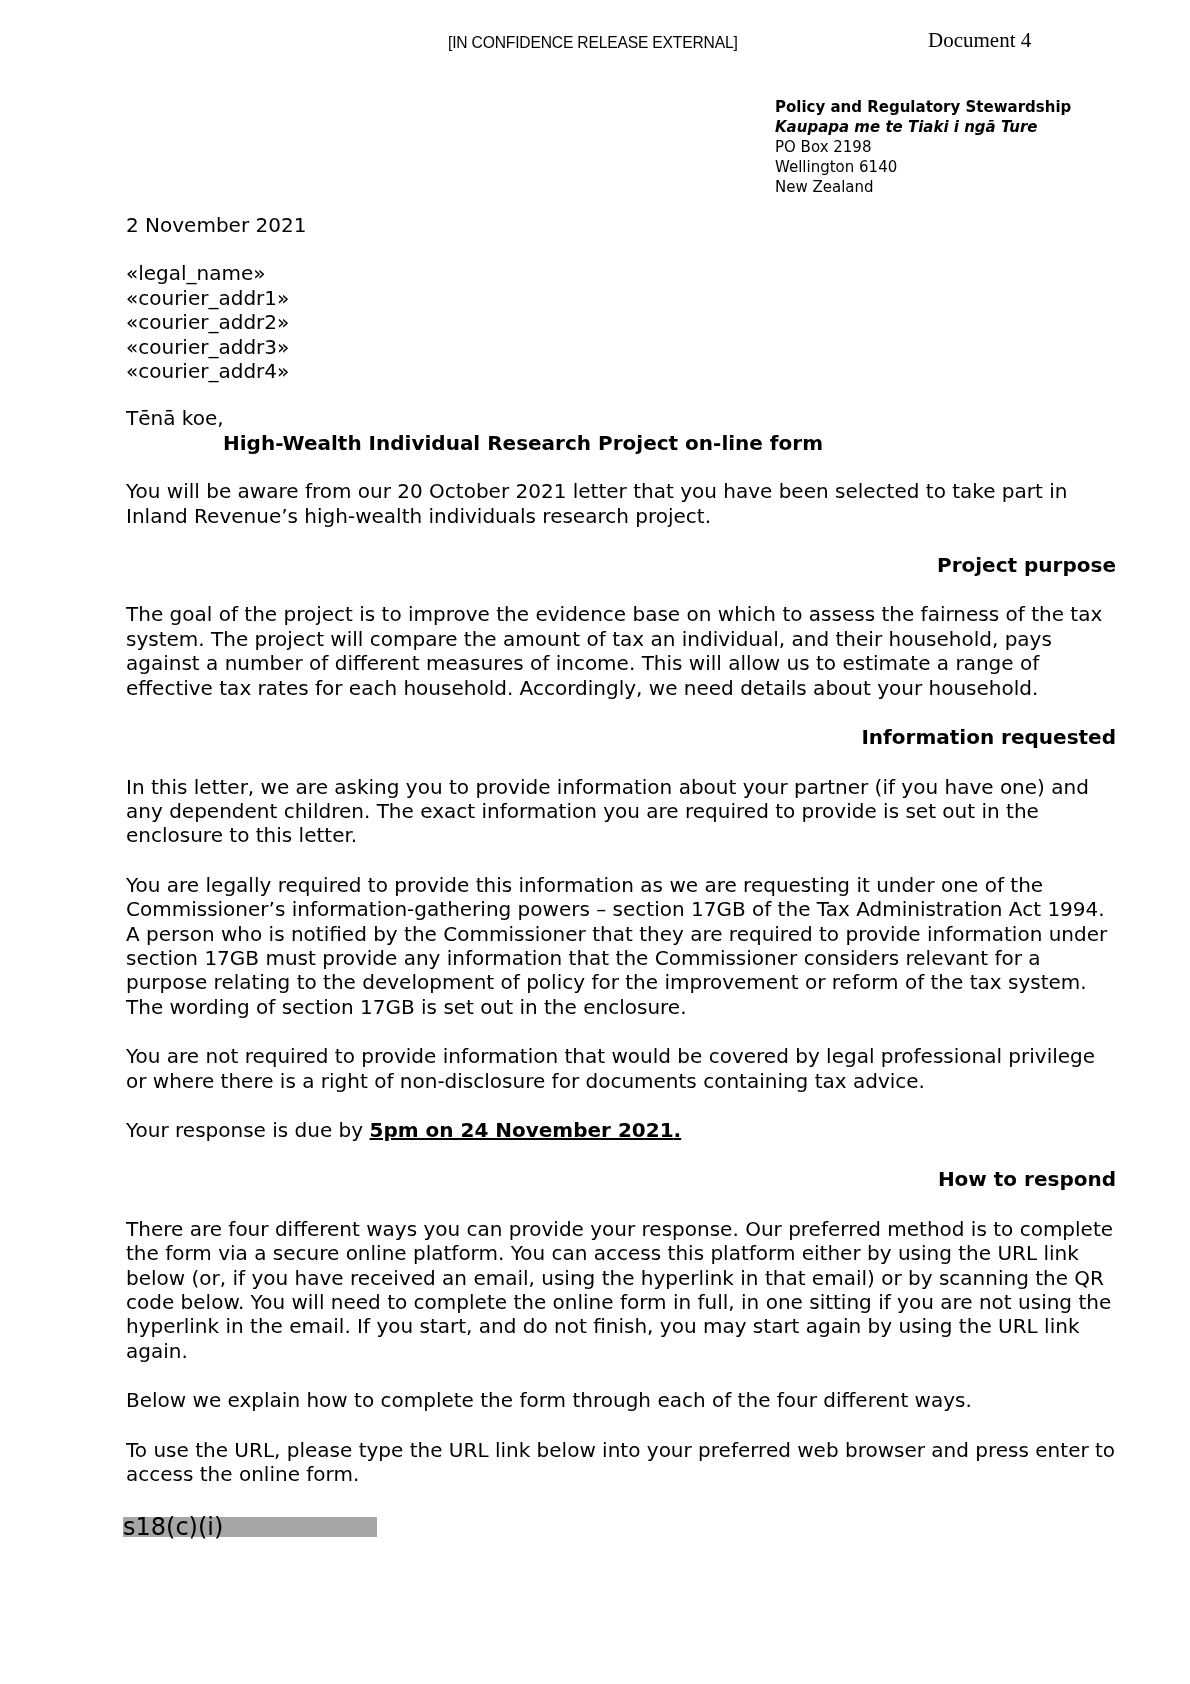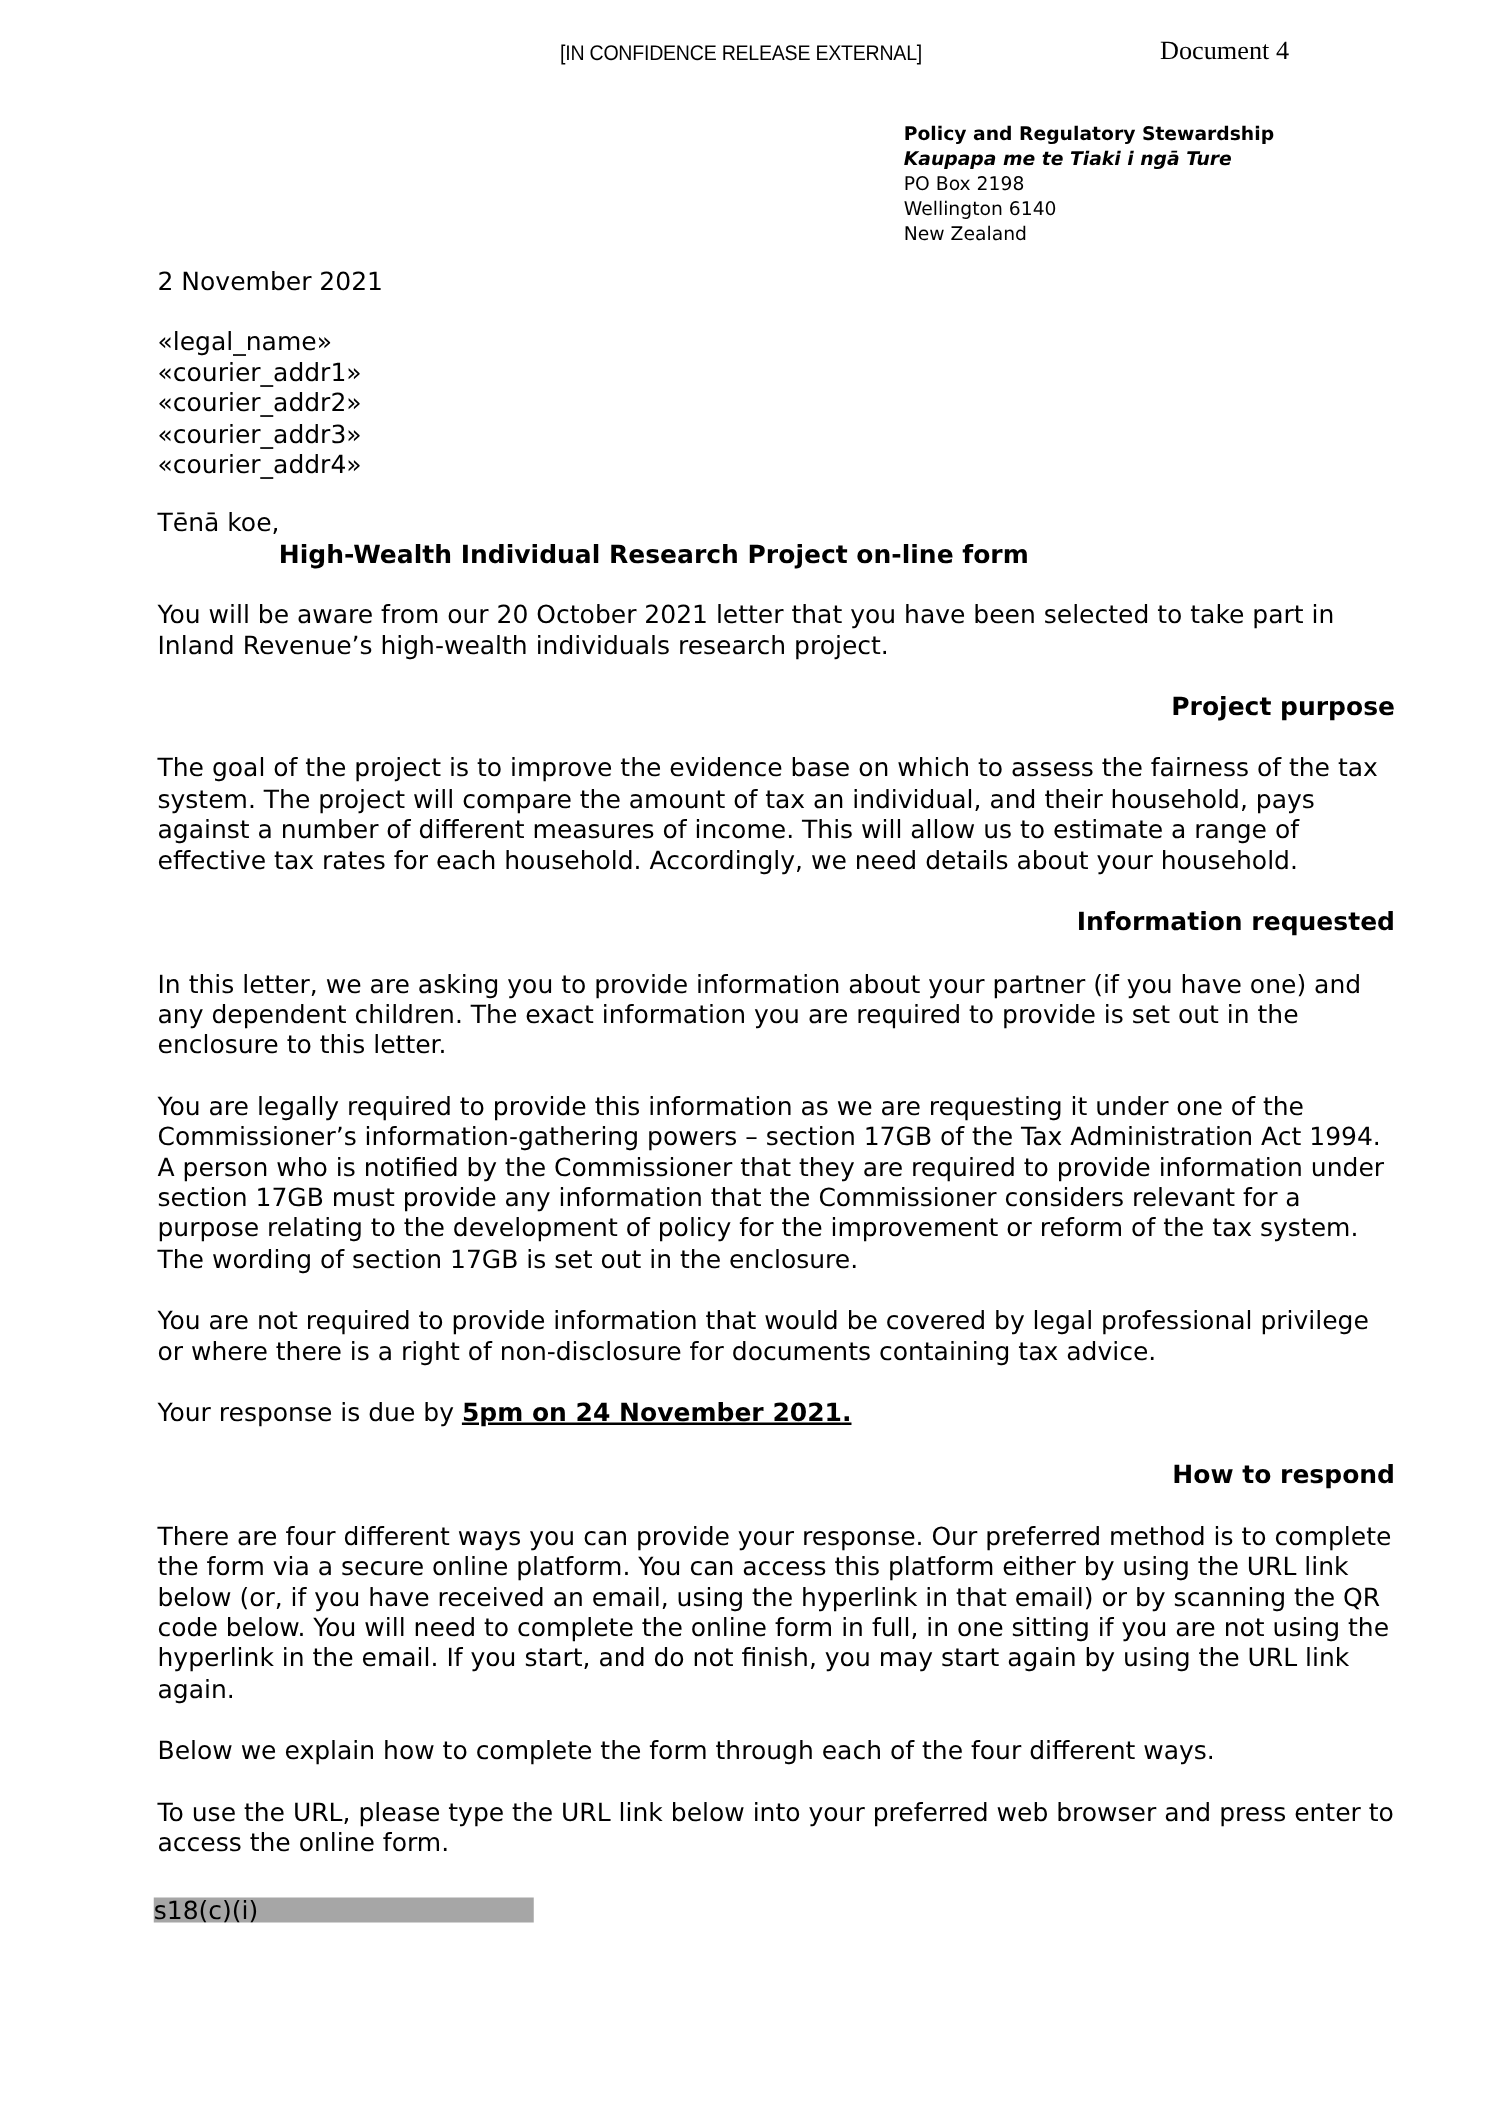--- a/index.html
+++ b/index.html
@@ -8,32 +8,32 @@
       font-family: "DejaVu Sans", sans-serif; color: #000;
     }
     .abs { position: absolute; }
     .classification {
       left: 448px; top: 33px; font-family: "Liberation Sans", sans-serif;
       font-size: 17px; letter-spacing: -0.2px; transform: scaleX(0.92); transform-origin: left;
     }
     .docnum {
       left: 928px; top: 28px; font-family: Liberation Serif, serif; font-size: 21px;
     }
-    .sender { left: 723px; top: 97px; font-size: 15px; line-height: 20px; }
+    .sender { left: 775px; top: 97px; font-size: 15px; line-height: 20px; }
     .sender .org { font-weight: bold; }
     .sender .org-mi { font-weight: bold; font-style: italic; }
     .main { left: 126px; top: 213px; width: 990px; font-size: 20px; line-height: 24.4px; }
     .main p { margin: 0; }
     .gap { height: 25px; }
     .title { text-align: left; font-weight: bold; width: 800px; margin-left: 97px !important; }
     .heading { font-weight: bold; text-align: right; }
     .due { font-weight: bold; text-decoration: underline; margin-top: 21px; }
     .redaction {
-      display: inline-block; background: #a6a6a6; width: 304px; height: 20px;
-      line-height: 20px; font-size: 20px;
+      display: inline-block; background: #a6a6a6; width: 254px; height: 20px;
+      line-height: 20px; font-size: 24px;
     }
   </style>
 </head>
 <body>
 
 <div class="abs classification">[IN CONFIDENCE RELEASE EXTERNAL]</div>
 <div class="abs docnum">Document 4</div>
 
 <div class="abs sender">
   <div class="org">Policy and Regulatory Stewardship</div>

